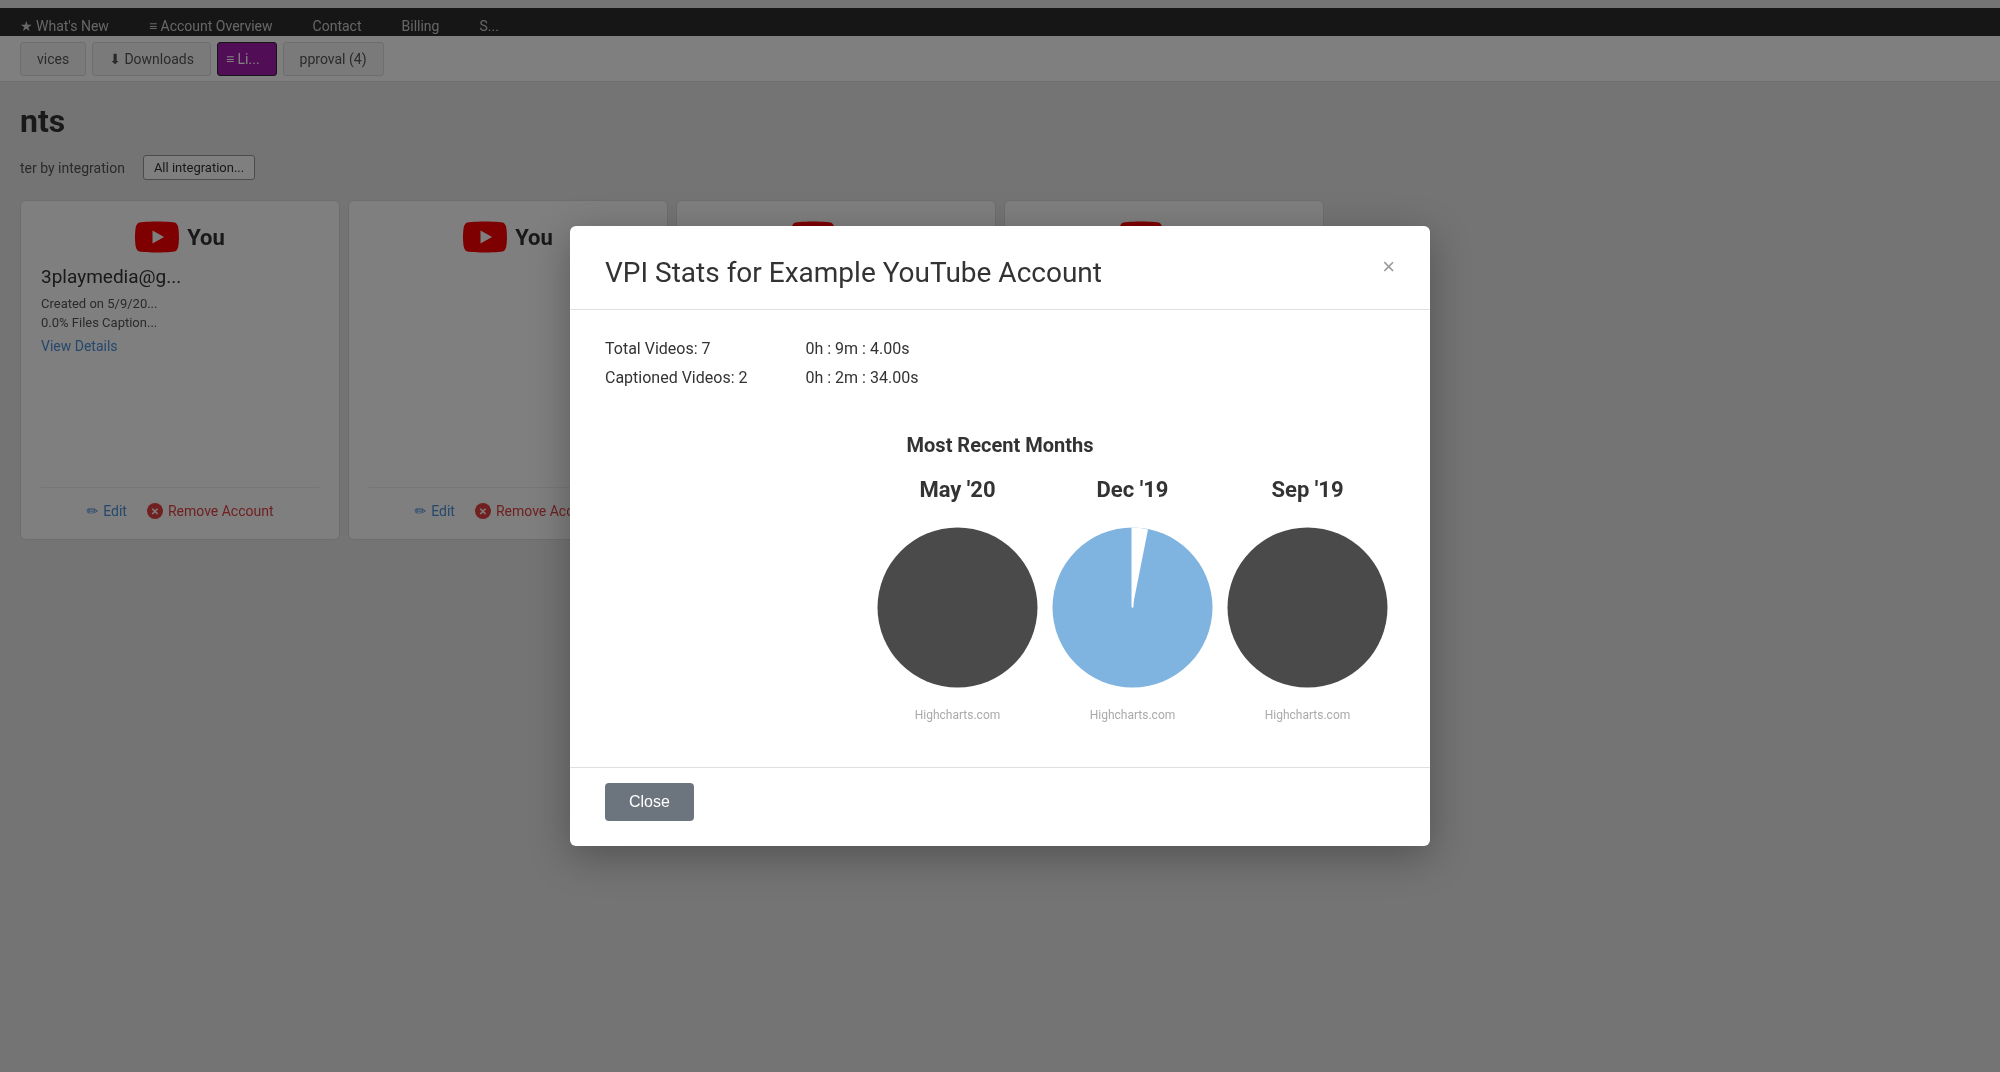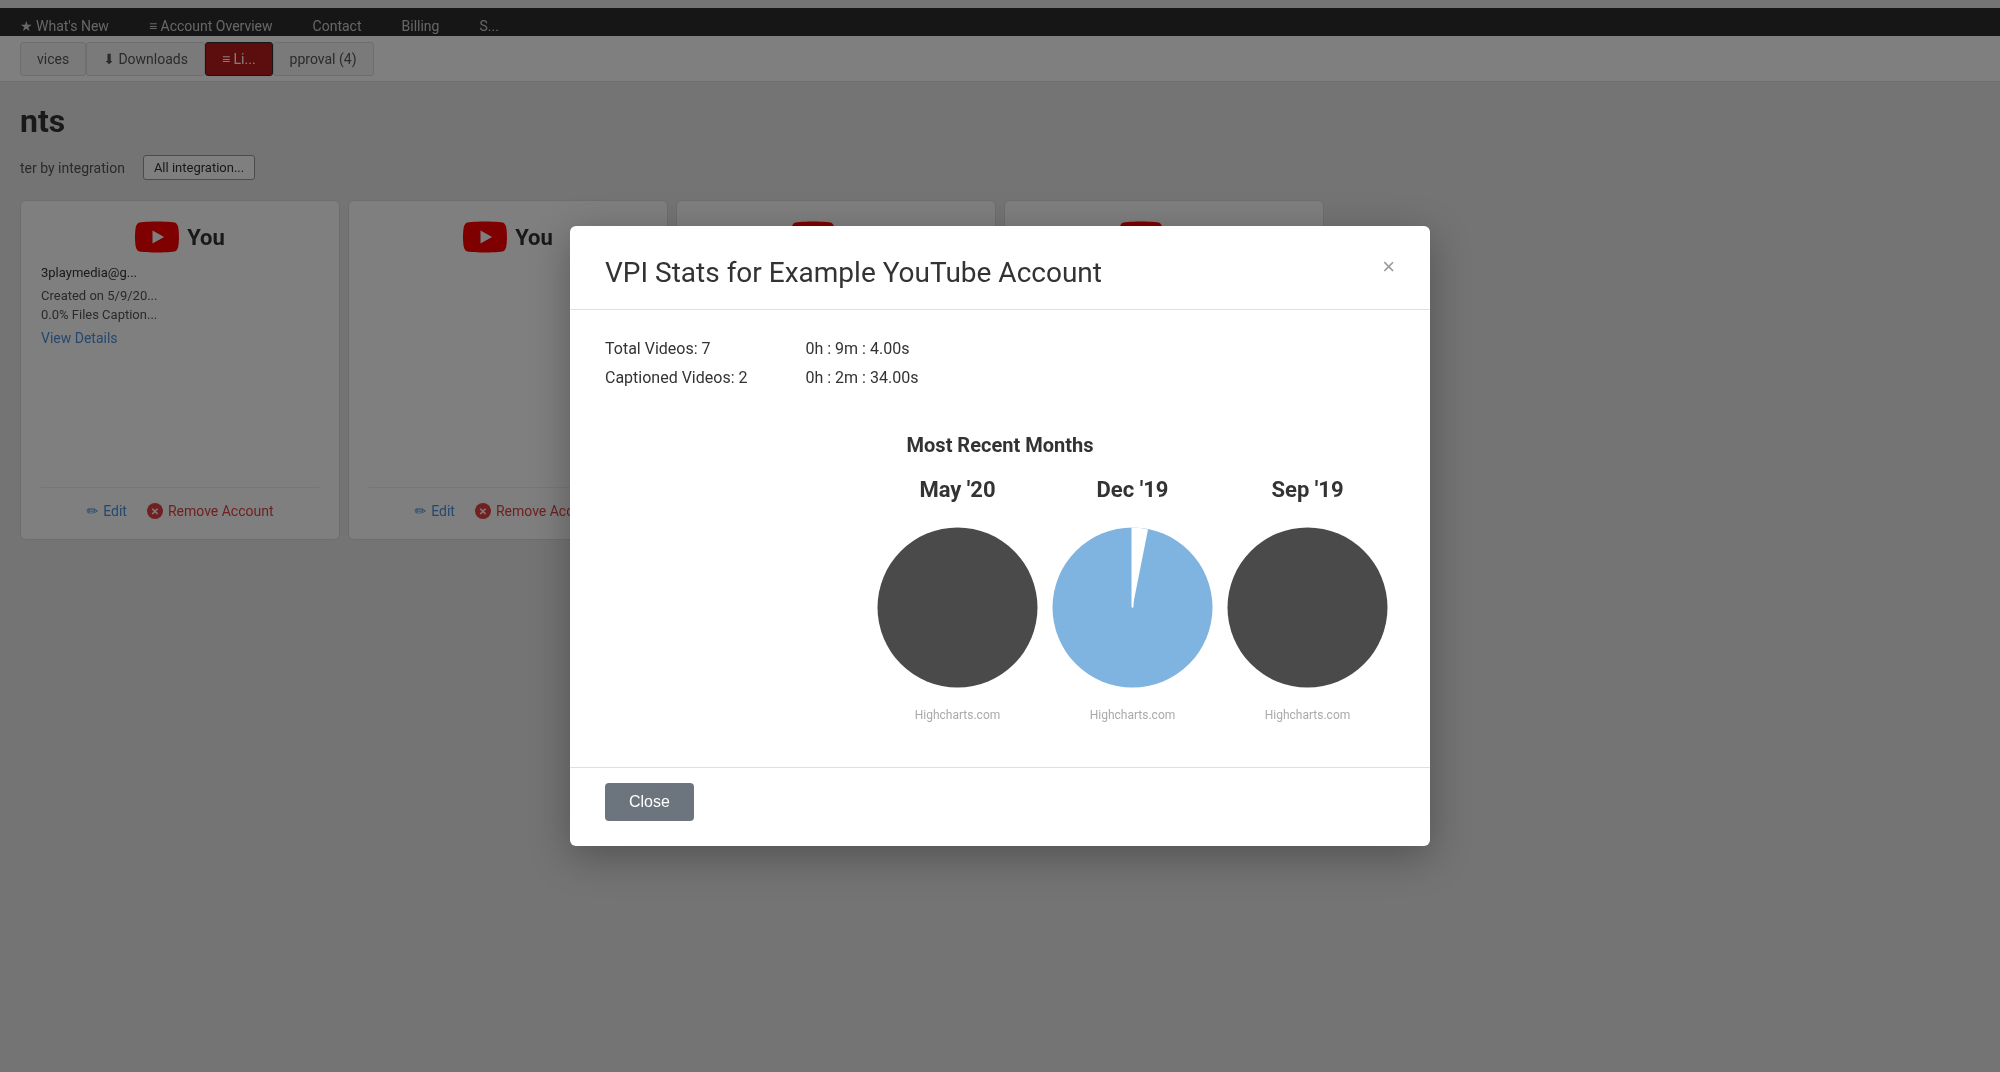--- a/index.html
+++ b/index.html
@@ -41,36 +41,37 @@
       position: absolute;
       top: 36px;
       left: 0;
       right: 0;
       height: 46px;
       background: #fff;
       border-bottom: 1px solid #ddd;
       display: flex;
       align-items: center;
       padding: 0 20px;
-      gap: 0;
+      gap: 6px;
     }
 
     .bg-nav-item {
       padding: 8px 16px;
       font-size: 14px;
       color: #555;
       border: 1px solid #ddd;
       border-radius: 3px;
       background: #f5f5f5;
     }
 
     .bg-nav-item.active {
-      background: #b91c1c;
+      background: #a21caf;
       color: #fff;
       border-color: #2d2d2d;
+      padding-left: 8px;
     }
 
     .bg-content {
       position: absolute;
       top: 82px;
       left: 0;
       right: 0;
       bottom: 0;
       padding: 20px;
     }
@@ -130,21 +131,21 @@
       height: 32px;
     }
 
     .yt-text {
       font-size: 22px;
       font-weight: bold;
       color: #333;
     }
 
     .card-email {
-      font-size: 13px;
+      font-size: 19px;
       color: #333;
       margin-bottom: 8px;
       align-self: flex-start;
     }
 
     .card-meta {
       font-size: 13px;
       color: #555;
       margin-bottom: 4px;
       align-self: flex-start;

